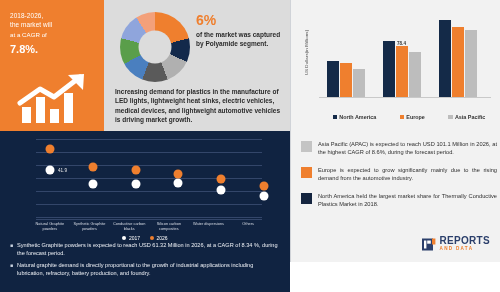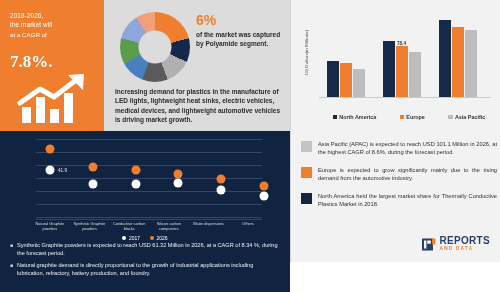--- a/index.html
+++ b/index.html
@@ -12,21 +12,21 @@
   #page { position: relative; width: 500px; height: 292px; background: #ffffff; }
 
   
   .orange-panel {
     position: absolute; left: 0; top: 0; width: 104px; height: 131px;
     background: #ef7f2e; color: #ffffff; padding: 11px 8px 0 10px;
   }
   .op-line { font-size: 6.4px; line-height: 9px; letter-spacing: .1px; }
   .op-accel { font-size: 11.4px; font-weight: bold; letter-spacing: .2px; line-height: 14px; margin-top: 1px; }
   .op-cagr { font-size: 6.2px; line-height: 9px; margin-top: 1px; }
-  .op-pct { font-size: 17px; font-weight: bold; line-height: 13px; margin-top: 16px; font-family: Liberation Serif, serif; }
+  .op-pct { font-size: 11px; font-weight: bold; line-height: 13px; margin-top: 4px; }
   .growth-icon { position: absolute; left: 16px; top: 73px; width: 78px; height: 50px; }
 
   
   .gray-panel {
     position: absolute; left: 104px; top: 0; width: 186px; height: 131px;
     background: #dcdcdc;
   }
   .donut-wrap { position: absolute; left: 16px; top: 12px; width: 70px; height: 70px; }
   .donut { width: 70px; height: 70px; border-radius: 50%; }
   .donut-hole {

